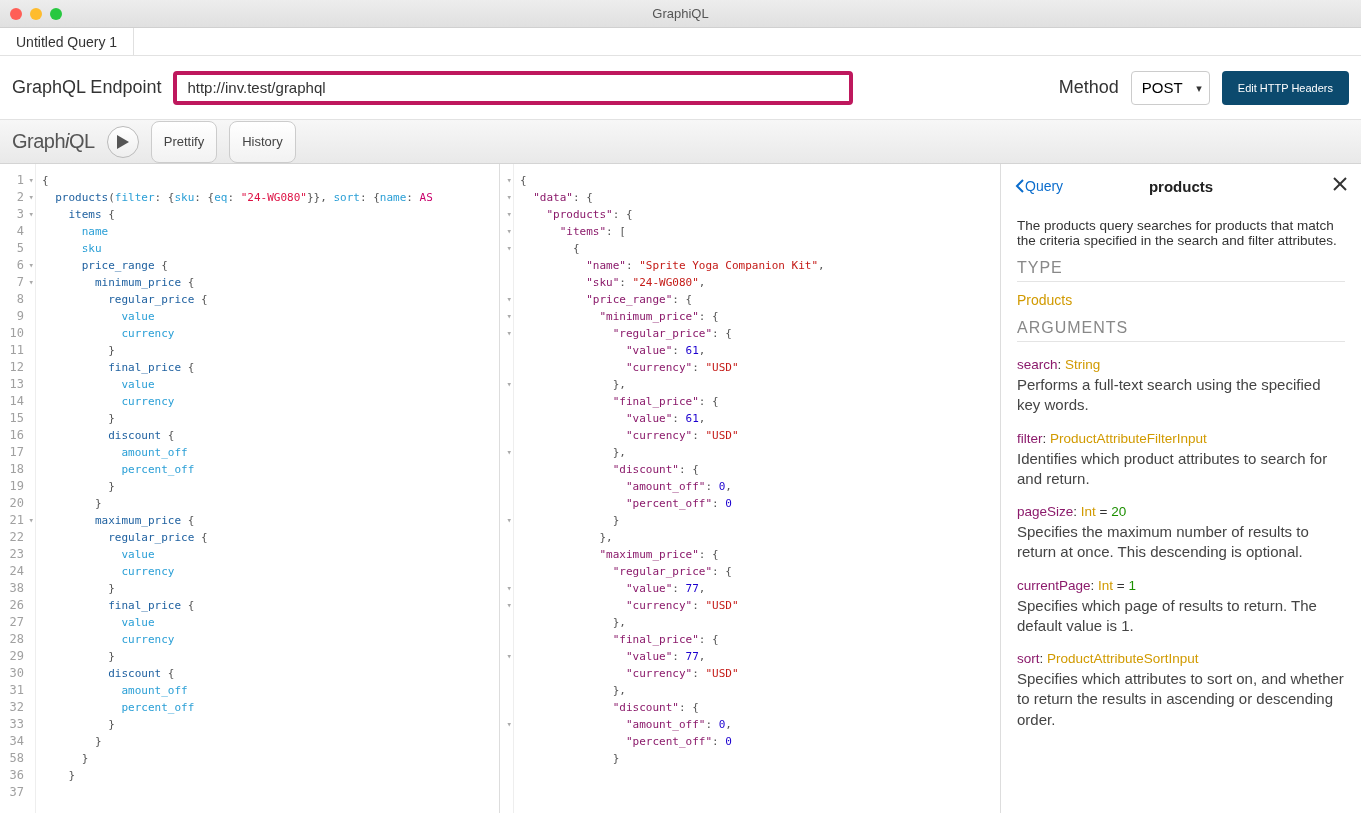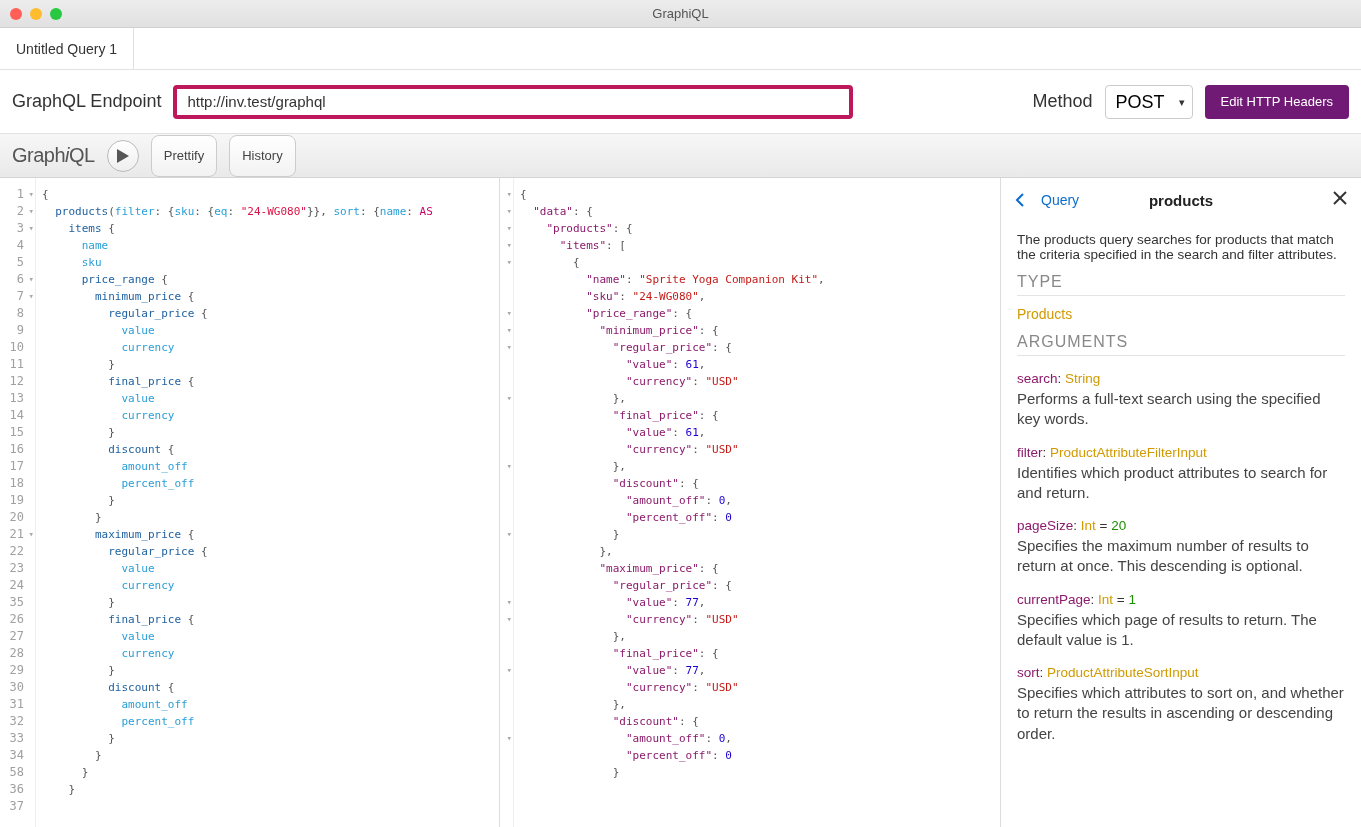--- a/index.html
+++ b/index.html
@@ -4,32 +4,32 @@
 <style>
   * { box-sizing: border-box; margin: 0; padding: 0; }
   html, body { width: 1361px; height: 827px; font-family: -apple-system, BlinkMacSystemFont, "Segoe UI", Helvetica, Arial, sans-serif; overflow: hidden; background: #fff; }
   
   .titlebar { height: 28px; background: linear-gradient(#ededed,#e0e0e0); border-bottom: 1px solid #d0d0d0; display:flex; align-items:center; padding:0 10px; position:relative; }
   .traffic { display:flex; gap:8px; }
   .traffic .dot { width:12px; height:12px; border-radius:50%; }
   .dot.red{background:#ff5f57;} .dot.yellow{background:#febc2e;} .dot.green{background:#28c840;}
   .title-center { position:absolute; left:0; right:0; text-align:center; font-size:13px; color:#555; pointer-events:none; }
   
-  .tabs-row { height:42px; background:#fff; border-bottom:1px solid #e2e2e2; display:flex; align-items:stretch; }
+  .tabs-row { height:28px; background:#fff; border-bottom:1px solid #e2e2e2; display:flex; align-items:stretch; }
   .tab { padding:0 16px; display:flex; align-items:center; font-size:14px; color:#333; border-right:1px solid #e0e0e0; background:#fff; }
   
   .endpoint-row { height:64px; border-bottom:1px solid #e2e2e2; display:flex; align-items:center; padding:0 12px; gap:12px; }
   .endpoint-label { font-size:18px; color:#333; }
   .endpoint-input { flex:0 0 680px; height:34px; border:4px solid #be185d; border-radius:4px; padding:0 10px; font-size:15px; color:#333; }
   .spacer { flex:1; }
   .method-label { font-size:18px; color:#333; }
-  .method-select { height:34px; border:1px solid #ccc; border-radius:4px; padding:0 26px 0 10px; font-size:18px; background:#fff; appearance:none; position:relative; }
+  .method-select { height:34px; border:1px solid #ccc; border-radius:4px; padding:0 26px 0 10px; font-size:15px; background:#fff; appearance:none; position:relative; }
   .select-wrap { position:relative; display:inline-block; }
   .select-wrap::after { content:"▾"; position:absolute; right:8px; top:50%; transform:translateY(-50%); font-size:11px; pointer-events:none; color:#333;}
-  .edit-headers-btn { height:34px; background:#701a75; color:#fff; border:none; border-radius:4px; padding:0 16px; font-size:13px; cursor:pointer; }
+  .edit-headers-btn { height:34px; background:#0c4a6e; color:#fff; border:none; border-radius:4px; padding:0 16px; font-size:11px; cursor:pointer; }
   
   .gtoolbar { height:44px; background:linear-gradient(#f7f7f7,#e9e9e9); border-bottom:1px solid #d4d4d4; display:flex; align-items:center; padding:0 12px; gap:12px; }
   .gtitle { font-size:20px; color:#555; letter-spacing:-0.5px; }
   .gtitle i { font-style:italic; }
   .playbtn { width:32px; height:32px; border-radius:50%; border:1px solid #bbb; background:linear-gradient(#fff,#eee); display:flex; align-items:center; justify-content:center; cursor:pointer; }
   .playbtn svg { width:12px; height:14px; }
   .tool-btn { height:42px; padding:0 12px; border:1px solid #ccc; border-radius:8px; background:linear-gradient(#fff,#f2f2f2); font-size:13px; color:#444; cursor:pointer; }
   
   .panes { display:flex; height:calc(827px - 28px - 42px - 64px - 44px); }
   .editor-pane { width:500px; display:flex; border-right:1px solid #ddd; background:#fff; }
@@ -45,21 +45,21 @@
   .kwd{color:#c8006b;} 
   .prop{color:#1f61a0;} 
   .attr{color:#2a9fd6;} 
   .str{color:#d14; } 
   .punc{color:#555;}
   .jkey{color:#8b1a6b;} 
   .jstr{color:#c41a16;}
   .jnum{color:#1c00cf;}
   
   .docs-header { height:44px; display:flex; align-items:center; padding:0 14px; position:relative; border-bottom:0; }
-  .back-link { color:#0b6dcd; font-size:14px; display:flex; align-items:center; gap:16px; cursor:pointer; }
+  .back-link { color:#0b6dcd; font-size:14px; display:flex; align-items:center; gap:0; cursor:pointer; }
   .docs-title { position:absolute; left:0; right:0; text-align:center; font-size:15px; font-weight:600; color:#222; pointer-events:none;}
   .close-x { margin-left:auto; cursor:pointer; }
   .docs-body { padding:10px 16px 0 16px; font-size:13.5px; color:#333; overflow:auto; }
   .section-label { font-size:16px; letter-spacing:1px; color:#888; margin:11px 0 4px 0; }
   .hr { border:none; border-top:1px solid #e4e4e4; margin:4px 0 10px 0; }
   .type-link { color:#d19a00; font-size:14px; }
   .arg-block { margin:15px 0 8px 0; }
   .arg-name { color:#8b1a6b; }
   .arg-type { color:#d19a00; }
   .arg-default { color:#1c8f00; }
@@ -130,21 +130,21 @@
         <div class="ln">15</div>
         <div class="ln">16</div>
         <div class="ln">17</div>
         <div class="ln">18</div>
         <div class="ln">19</div>
         <div class="ln">20</div>
         <div class="ln fold">21</div>
         <div class="ln">22</div>
         <div class="ln">23</div>
         <div class="ln">24</div>
-        <div class="ln">35</div>
+        <div class="ln">38</div>
         <div class="ln">26</div>
         <div class="ln">27</div>
         <div class="ln">28</div>
         <div class="ln">29</div>
         <div class="ln">30</div>
         <div class="ln">31</div>
         <div class="ln">32</div>
         <div class="ln">33</div>
         <div class="ln">34</div>
         <div class="ln">58</div>

